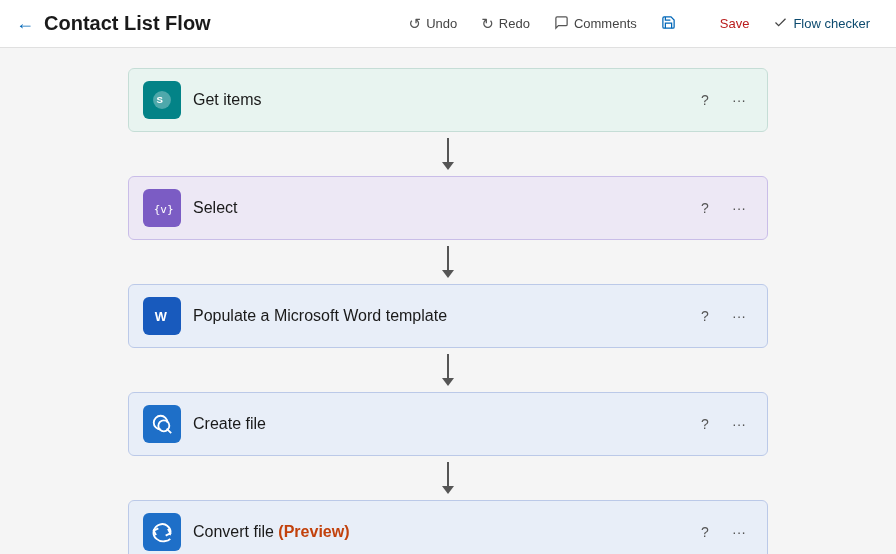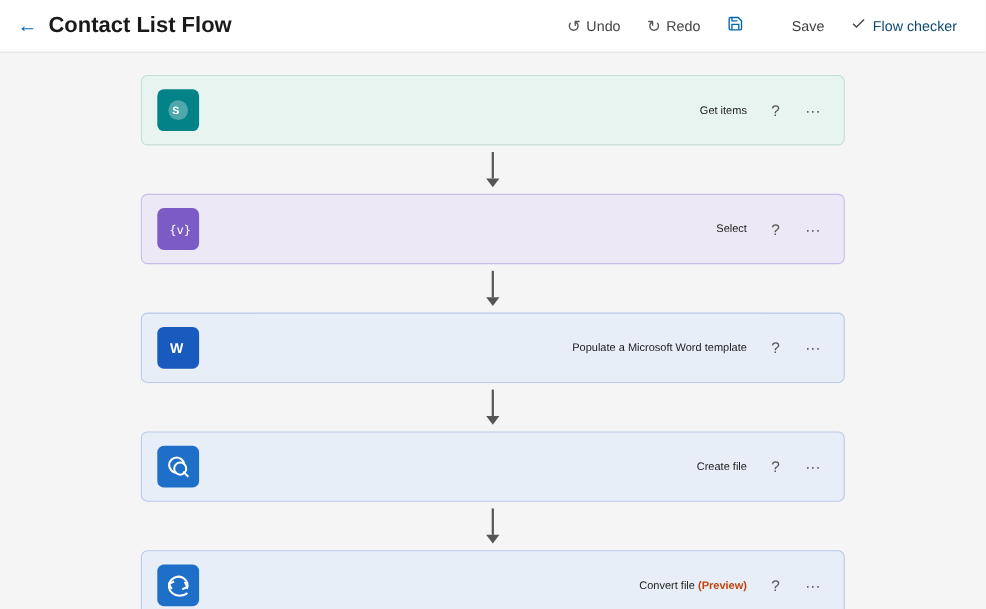--- a/index.html
+++ b/index.html
@@ -52,21 +52,21 @@
       display: flex;
       align-items: center;
       gap: 5px;
       padding: 6px 10px;
       border-radius: 4px;
       cursor: pointer;
       color: #444;
       font-size: 13px;
     }
     .header-action .act-icon { font-size: 15px; color: #555; }
-    .header-action.save-btn { color: #404040; gap: 44px; }
+    .header-action.save-btn { color: #b91c1c; gap: 44px; }
     .header-action.flow-checker { color: #0c4a6e; }
 
     
     .main {
       flex: 1;
       overflow-y: auto;
       padding: 20px 0;
       display: flex;
       flex-direction: column;
       align-items: center;
@@ -104,24 +104,23 @@
       display: flex;
       align-items: center;
       justify-content: center;
       flex-shrink: 0;
       font-size: 18px;
       color: #fff;
     }
 
     .step-title {
       flex: 1;
-      font-size: 10px;
+      font-size: 16px;
       font-weight: 500;
       color: #1a1a1a;
-      text-align: right;
     }
 
     .step-actions {
       display: flex;
       align-items: center;
       gap: 6px;
     }
 
     .step-action-btn {
       width: 28px;
@@ -173,20 +172,28 @@
   </div>
   <div class="header-actions">
     <div class="header-action">
       <span class="act-icon">↺</span>
       <span>Undo</span>
     </div>
     <div class="header-action">
       <span class="act-icon">↻</span>
       <span>Redo</span>
     </div>
+    <div class="header-action">
+      <span class="act-icon">
+        <svg width="15" height="15" viewBox="0 0 24 24" fill="none" stroke="#555" stroke-width="2">
+            <path d="M21 15a2 2 0 0 1-2 2H7l-4 4V5a2 2 0 0 1 2-2h14a2 2 0 0 1 2 2z"></path>
+          </svg>
+      </span>
+      <span>Comments</span>
+    </div>
     <div class="header-action save-btn">
       <span class="act-icon">
         <svg width="15" height="15" viewBox="0 0 24 24" fill="none" stroke="#0067b8" stroke-width="2">
             <path d="M19 21H5a2 2 0 0 1-2-2V5a2 2 0 0 1 2-2h11l5 5v11a2 2 0 0 1-2 2z"></path>
             <polyline points="17 21 17 13 7 13 7 21"></polyline>
             <polyline points="7 3 7 8 15 8"></polyline>
           </svg>
       </span>
       <span>Save</span>
     </div>

